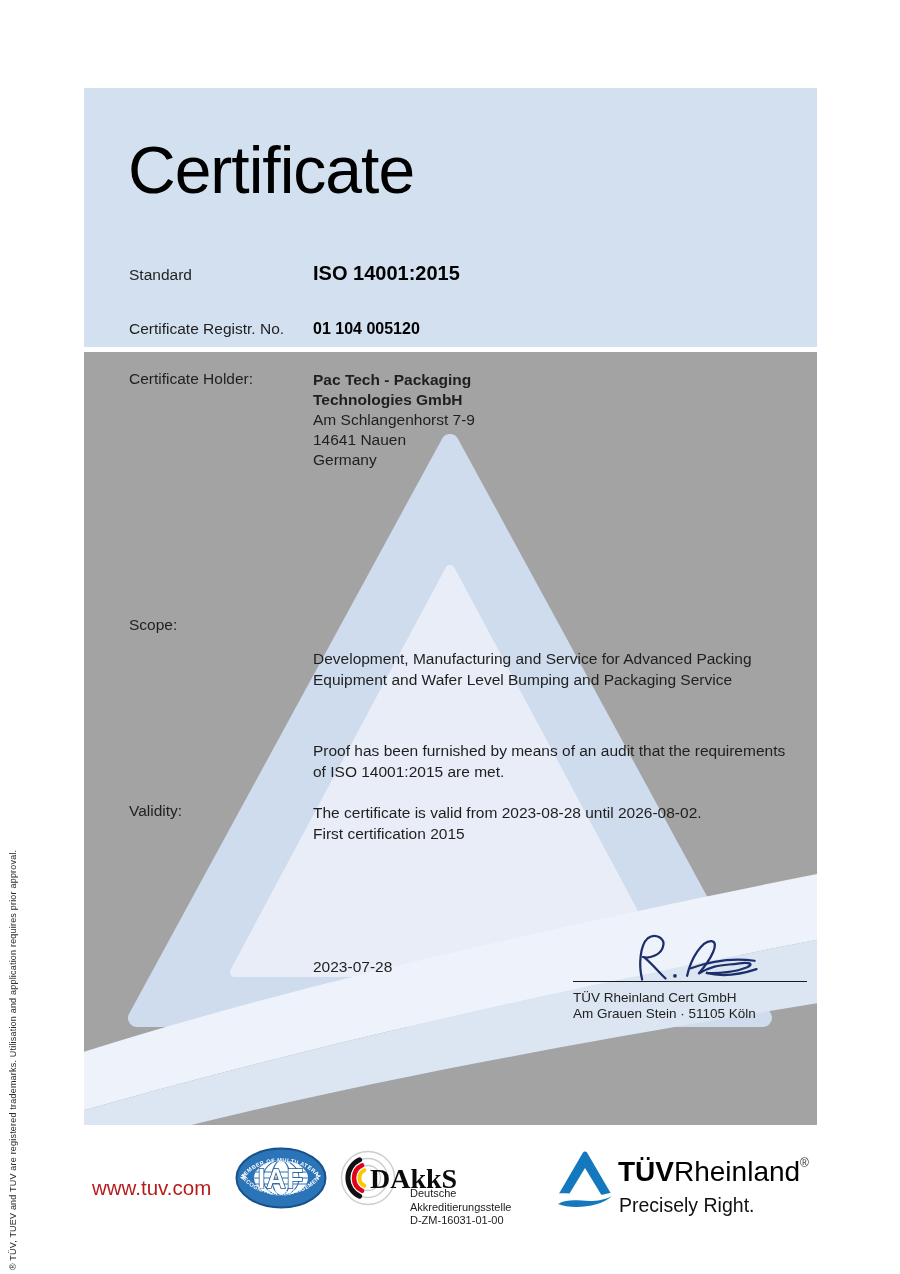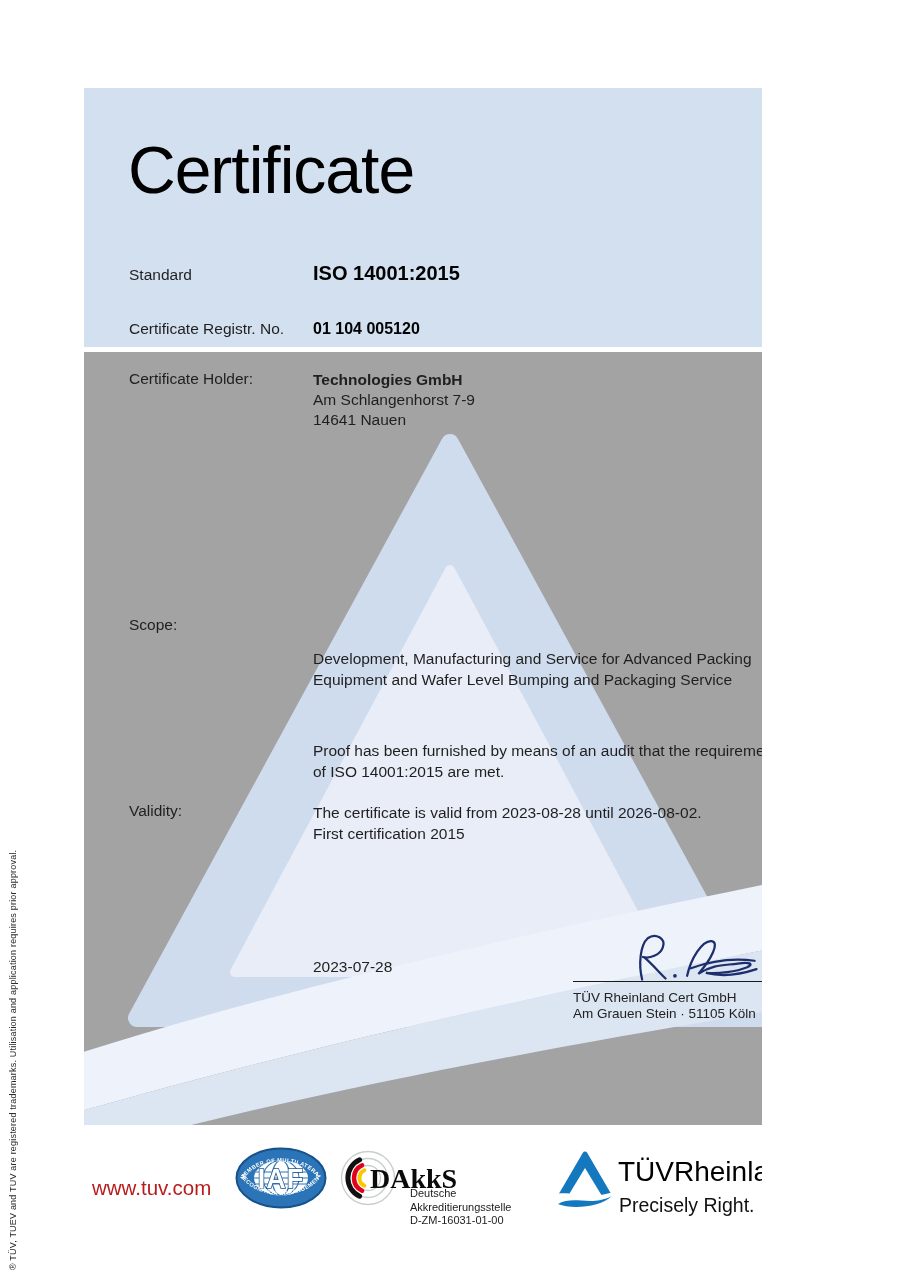--- a/index.html
+++ b/index.html
@@ -1,18 +1,18 @@
 <!DOCTYPE html>
 <html><head>
 <meta charset="utf-8">
 <style>
   * { margin:0; padding:0; box-sizing:border-box; }
   html,body { background:#ffffff; }
   .page {
-    position:relative; width:762px; height:1274px; background:#ffffff;
+    position:relative; width:900px; height:1274px; background:#ffffff;
     font-family:"Liberation Sans", sans-serif; color:#1f1f1f; overflow:hidden;
   }
   
   .vtext {
     position:absolute; left:8px; top:1270px;
     transform:rotate(-90deg); transform-origin:0 0;
     white-space:nowrap; font-size:9px; color:#2a2a2a; letter-spacing:0.2px;
   }
   
   .header-box {
@@ -49,21 +49,21 @@
   .sig-svg { position:absolute; left:545px; top:578px; }
   .issue-date { position:absolute; left:229px; top:606px; font-size:15.5px; color:#1f1f1f; }
   
   .website { position:absolute; left:92px; top:1176px; font-size:20.5px; color:#b91c1c; }
   .iaf-svg { position:absolute; left:235px; top:1147px; }
   .dakks-svg { position:absolute; left:336px; top:1146px; }
   .dakks-text { position:absolute; left:402px; top:1187px; font-size:11px; line-height:13.5px; color:#1c1c1c;margin-left:8px; }
   .tuv-logo { position:absolute; left:552px; top:1146px; width:260px; height:80px; }
   .tuv-tri { position:absolute; left:2px; top:4px; }
   .tuv-word { position:absolute; left:66px; top:10px; font-size:28px; color:#000; white-space:nowrap; }
-  .tuv-word .b { font-weight:400; }
+  .tuv-word .b { font-weight:700; }
   .tuv-word .reg { font-size:12px; vertical-align:14px; color:#333; }
   .tuv-tagline { position:absolute; left:67px; top:48px; font-size:19.5px; color:#111; }
 </style>
 </head>
 <body>
 
 <div class="page">
 
   <div class="vtext">® TÜV, TUEV and TUV are registered trademarks. Utilisation and application requires prior approval.</div>
 
@@ -83,23 +83,25 @@
 
     <svg class="watermark" viewBox="0 0 733 773" aria-hidden="true">
       <polygon points="366,91 53,666 679,666" fill="#cfdcee" stroke="#cfdcee" stroke-width="18" stroke-linejoin="round"></polygon>
       <polygon points="366,218 151,620 581,620" fill="#e8edf7" stroke="#e8edf7" stroke-width="10" stroke-linejoin="round"></polygon>
       <path d="M -20,706 C 180,642 430,582 753,518 L 753,584 C 430,646 190,704 -20,764 Z" fill="#eef2fa"></path>
       <path d="M -20,764 C 190,704 430,646 753,584 L 753,648 C 430,700 190,748 -20,806 Z" fill="#dce6f3"></path>
     </svg>
 
     <div class="row-label" style="top:18px;">Certificate Holder:</div>
     <div class="val-col" style="top:18px;">
+      <div class="bold">Pac Tech - Packaging</div>
       <div class="bold">Technologies GmbH</div>
       <div>Am Schlangenhorst 7-9</div>
       <div>14641 Nauen</div>
+      <div>Germany</div>
     </div>
 
     <div class="row-label" style="top:264px;">Scope:</div>
     <div class="val-col" style="top:264px; line-height:21px;margin-top:32px;">Development, Manufacturing and Service for Advanced Packing Equipment and Wafer Level Bumping and Packaging Service</div>
 
     <div class="val-col" style="top:388px; line-height:21px; width:480px;">Proof has been furnished by means of an audit that the requirements of ISO 14001:2015 are met.</div>
 
     <div class="row-label" style="top:450px;">Validity:</div>
     <div class="val-col" style="top:450px; line-height:21px;">
       <div>The certificate is valid from 2023-08-28 until 2026-08-02.</div>

